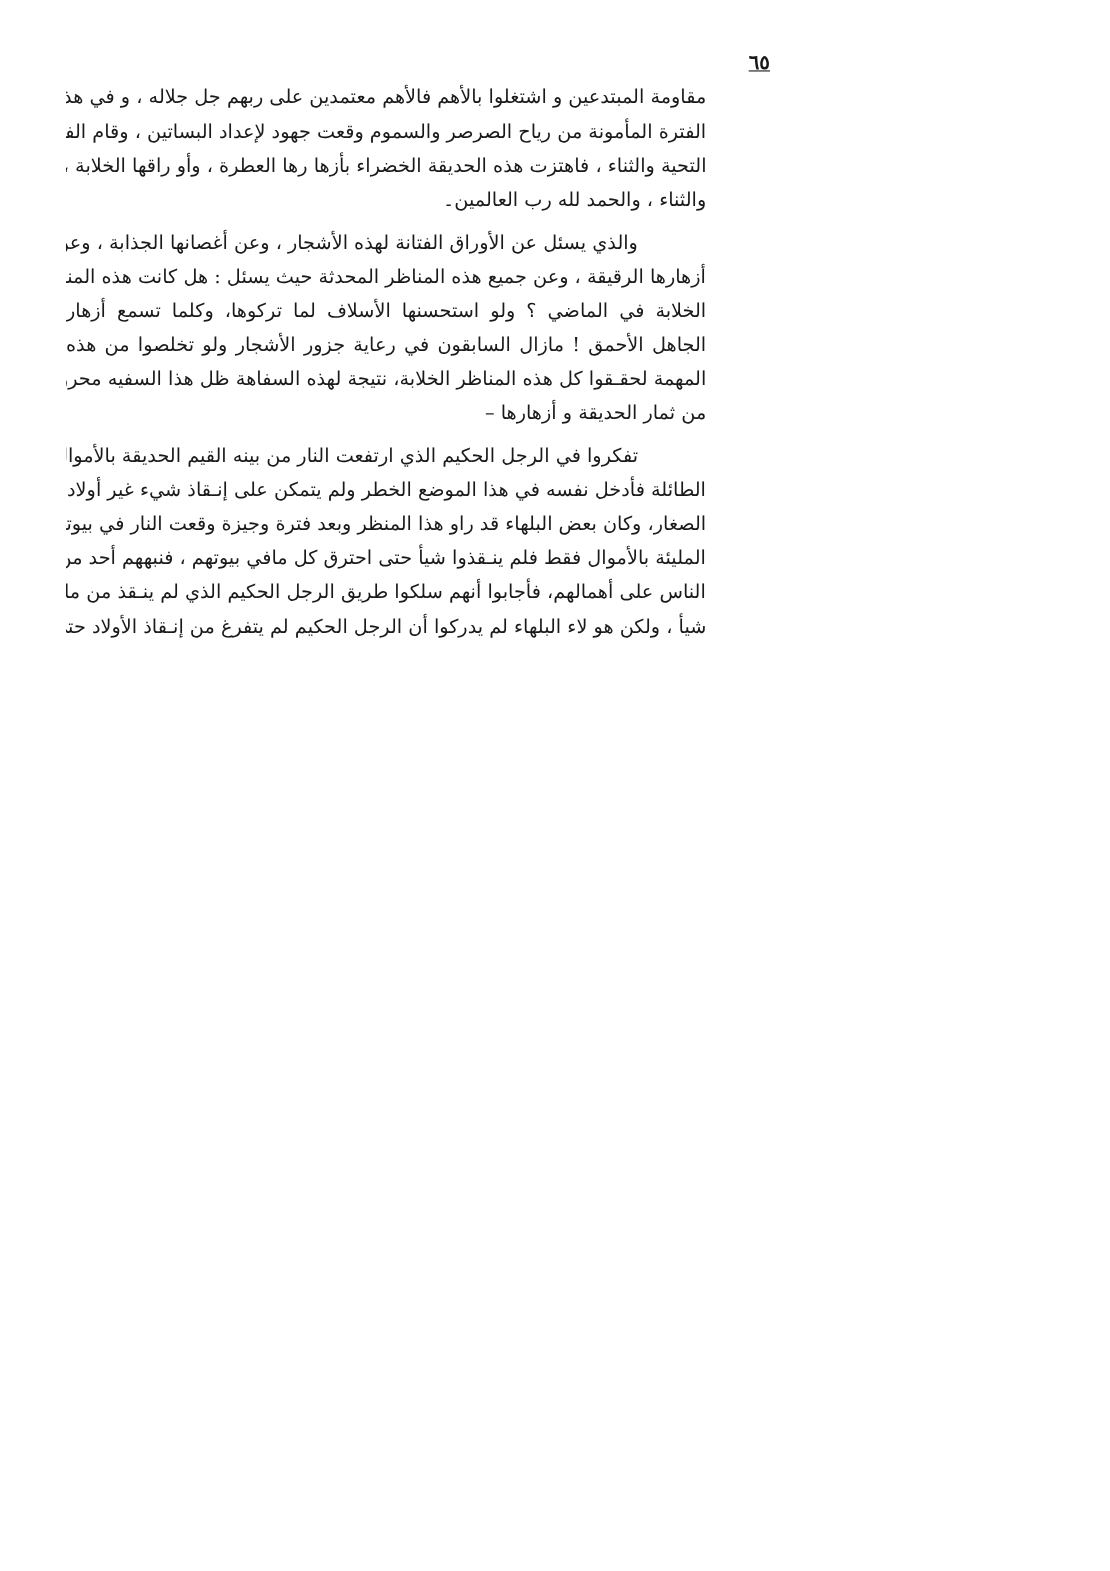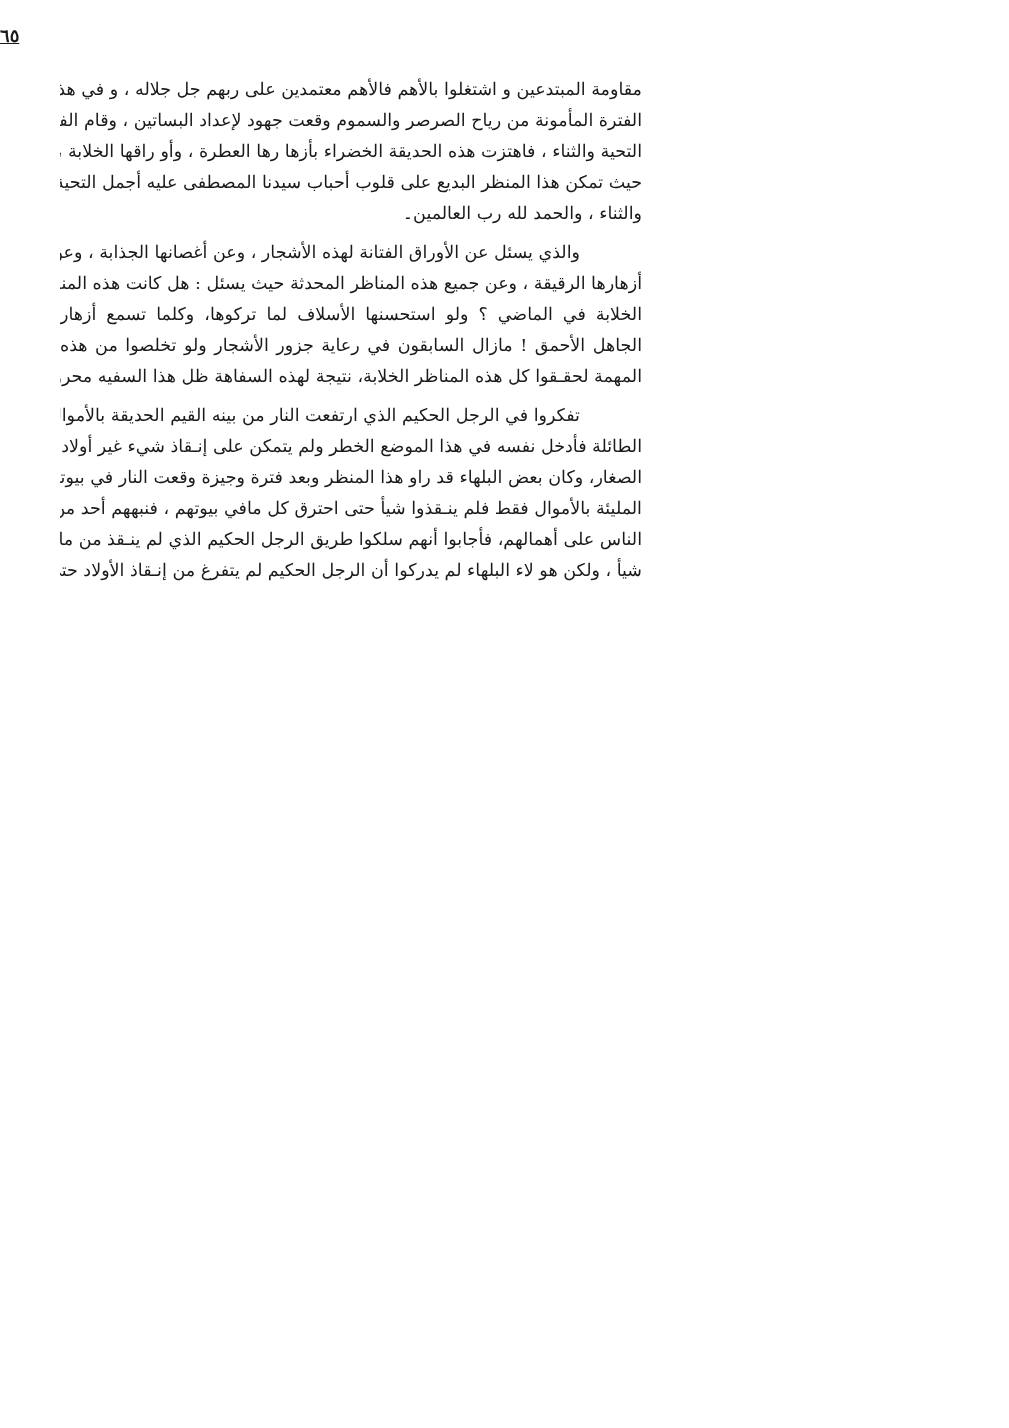--- a/index.html
+++ b/index.html
@@ -6,24 +6,24 @@
   body {
     width: 1009px;
     height: 1428px;
     position: relative;
     overflow: hidden;
     font-family: "DejaVu Serif", "Liberation Serif", serif;
     color: #1a1a1a;
   }
   .page-number {
     position: absolute;
-    top: 26px;
+    top: 48px;
     left: 0;
     width: 700px;
-    text-align: left;
+    text-align: right;
     font-weight: bold;
     font-size: 18px;
     line-height: 20px;
     text-decoration: underline;
   }
   .text-block {
     position: absolute;
     top: 74px;
     left: 60px;
     width: 582px;
@@ -52,30 +52,30 @@
 <body>
 
 <div class="page-number">٦٥</div>
 
 <div class="text-block">
 
   <div class="paragraph">
     <span class="line">مقاومة المبتدعين و اشتغلوا بالأهم فالأهم معتمدين على ربهم جل جلاله ، و في هذه</span>
     <span class="line">الفترة المأمونة من رياح الصرصر والسموم وقعت جهود لإعداد البساتين ، وقام الفكر</span>
     <span class="line">التحية والثناء ، فاهتزت هذه الحديقة الخضراء بأزها رها العطرة ، وأو راقها الخلابة ،</span>
-    <span class="line">حيث تمكن هذا المنظر البديع على قلوب أحباب سيدنا المصطفى عليه أجمل التحية</span>
     <span class="line last">والثناء ، والحمد لله رب العالمين۔</span>
   </div>
 
   <div class="paragraph">
     <span class="line indent">والذي يسئل عن الأوراق الفتانة لهذه الأشجار ، وعن أغصانها الجذابة ، وعن</span>
     <span class="line">أزهارها الرقيقة ، وعن جميع هذه المناظر المحدثة حيث يسئل : هل كانت هذه المناظر</span>
     <span class="line">الخلابة في الماضي ؟ ولو استحسنها الأسلاف لما تركوها، وكلما تسمع أزهار</span>
     <span class="line">الجاهل الأحمق ! مازال السابقون في رعاية جزور الأشجار ولو تخلصوا من هذه</span>
     <span class="line">المهمة لحقـقوا كل هذه المناظر الخلابة، نتيجة لهذه السفاهة ظل هذا السفيه محروما</span>
+    <span class="line last">من ثمار الحديقة و أزهارها –</span>
   </div>
 
   <div class="paragraph">
     <span class="line indent">تفكروا في الرجل الحكيم الذي ارتفعت النار من بينه القيم الحديقة بالأموال</span>
     <span class="line">الطائلة فأدخل نفسه في هذا الموضع الخطر ولم يتمكن على إنـقاذ شيء غير أولاده</span>
     <span class="line">الصغار، وكان بعض البلهاء قد راو هذا المنظر وبعد فترة وجيزة وقعت النار في بيوتهم</span>
     <span class="line">المليئة بالأموال فقط فلم ينـقذوا شيأ حتى احترق كل مافي بيوتهم ، فنبههم أحد من</span>
     <span class="line">الناس على أهمالهم، فأجابوا أنهم سلكوا طريق الرجل الحكيم الذي لم ينـقذ من ماله</span>
     <span class="line">شيأ ، ولكن هو لاء البلهاء لم يدركوا أن الرجل الحكيم لم يتفرغ من إنـقاذ الأولاد حتى</span>
   </div>

